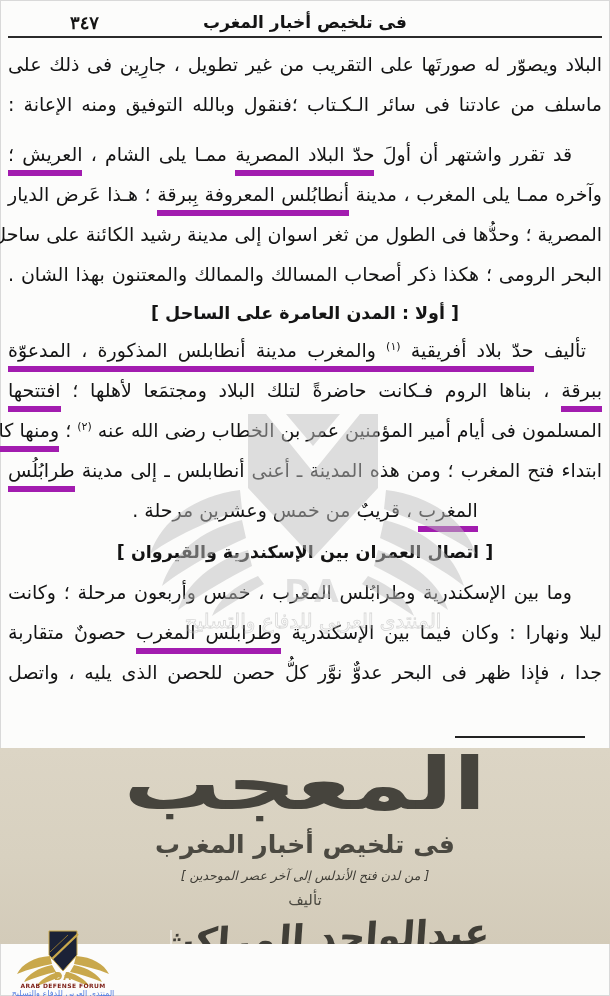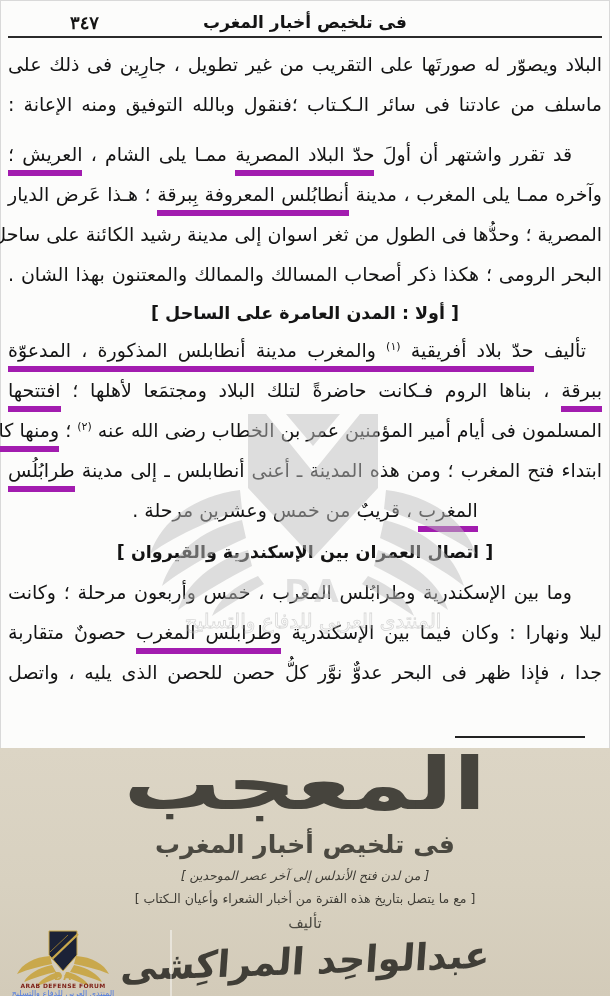--- a/index.html
+++ b/index.html
@@ -34,21 +34,21 @@
   }
   .section-header.m4{margin-top:4px;height:36px;line-height:36px;}
   .rl{border-bottom:6px solid #a21caf;padding-bottom:5px;}
   sup{font-size:11px;line-height:0;}
   
   .footnote-rule{position:absolute;top:736px;left:455px;width:130px;height:2px;background:#222;}
   
   .watermark{position:absolute;left:148px;top:406px;width:330px;height:230px;pointer-events:none;}
   
   .cover{
-    position:absolute;left:0;right:0;top:748px;height:248px;
+    position:absolute;left:0;right:0;top:748px;height:196px;
     background:linear-gradient(180deg,#dcd5c5 0%,#d8d1c0 55%,#d3cbb9 100%);
     direction:rtl;text-align:center;color:#45433b;overflow:hidden;
   }
   .cover-title{
     margin-top:-10px;height:92px;line-height:92px;font-size:72px;font-weight:bold;
     color:#46443d;display:block;transform:scaleX(1.35);letter-spacing:-2px;
   }
   .cover-subtitle{height:34px;line-height:30px;font-size:25px;font-weight:bold;color:#4b4941;}
   .cover-scope{height:23px;line-height:23px;font-size:12.5px;color:#3f3d36;font-style:italic;}
   .cover-contents{height:23px;line-height:23px;font-size:12.5px;color:#3f3d36;}
@@ -121,21 +121,20 @@
       </g>
     </svg>
   </div>
 
   <div class="footnote-rule"></div>
 
   <div class="cover">
     <span class="cover-title">المعجب</span>
     <div class="cover-subtitle">فى تلخيص أخبار المغرب</div>
     <div class="cover-scope">[ من لدن فتح الأندلس إلى آخر عصر الموحدين ]</div>
-    <div class="cover-contents">[ مع ما يتصل بتاريخ هذه الفترة من أخبار الشعراء وأعيان الـكتاب ]</div>
     <div class="cover-byline">تأليف</div>
     <div class="cover-author">عبدالواحِد المراكِشى</div>
     <div class="cover-crease"></div>
   </div>
 
   <div class="forum-logo">
     <svg width="118" height="68" viewBox="0 0 118 68">
       <g fill="#c9a84c">
 
         <path d="M70,28 C86,29 98,36 103,46 C91,41 79,38 68,36 Z"></path>

